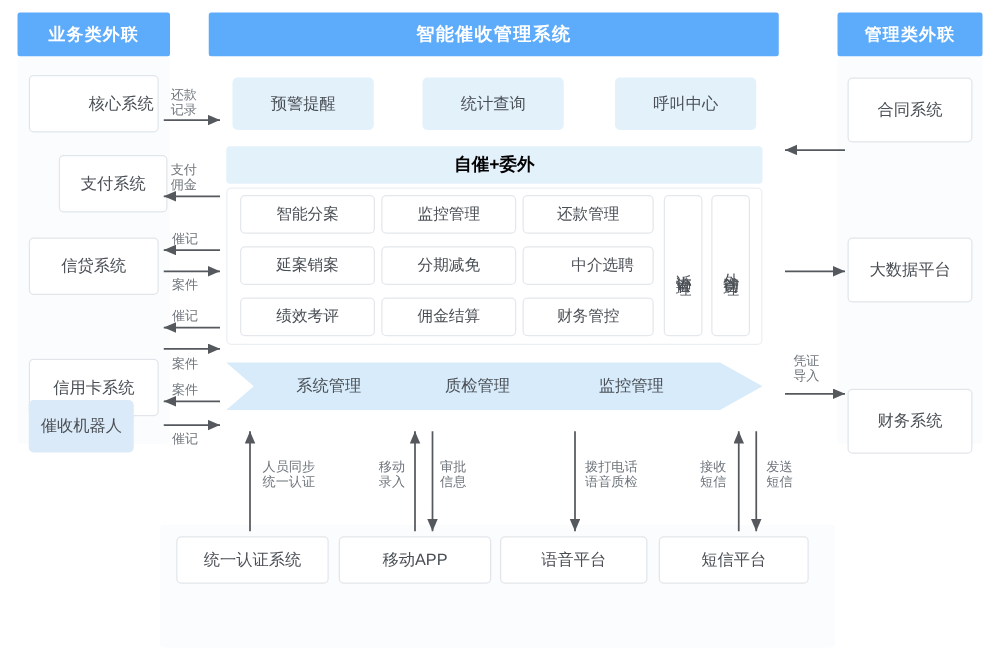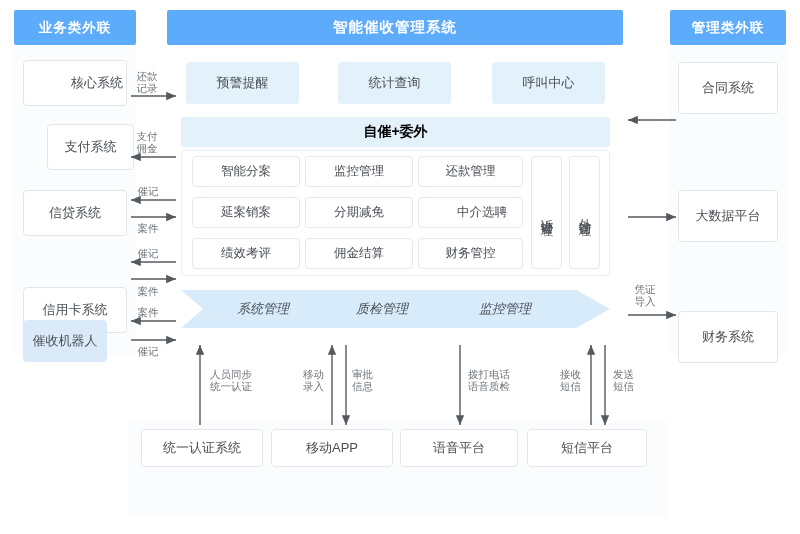--- a/index.html
+++ b/index.html
@@ -129,21 +129,21 @@
   <div class="mod" style="left:305px;top:197px;width:108px;height:31px;">分期减免</div>
   <div class="mod" style="left:418px;top:197px;width:105px;height:31px;padding-left:23px;">中介选聘</div>
 
   <div class="mod" style="left:192px;top:238px;width:108px;height:31px;">绩效考评</div>
   <div class="mod" style="left:305px;top:238px;width:108px;height:31px;">佣金结算</div>
   <div class="mod" style="left:418px;top:238px;width:105px;height:31px;">财务管控</div>
 
   <div class="vmod" style="left:531px;top:156px;width:31px;height:113px;">诉讼管理</div>
   <div class="vmod" style="left:569px;top:156px;width:31px;height:113px;">外访管理</div>
 
-  <div class="chev" style="left:181px;top:286px;width:429px;height:46px;font-style:italic;">
+  <div class="chev" style="left:181px;top:286px;width:429px;height:46px;">
     <svg width="429" height="46" viewBox="0 0 429 46">
       <path d="M0,4 L395,4 L429,23 L395,42 L0,42 L22,23 Z" fill="#d7ebfa"></path>
     </svg>
     <span class="lbl" style="left:56px;">系统管理</span>
     <span class="lbl" style="left:175px;">质检管理</span>
     <span class="lbl" style="left:298px;">监控管理</span>
   </div>
 
   <div class="panel" style="left:670px;top:10px;width:116px;height:345px;"></div>
   <div class="hdr" style="left:670px;top:10px;width:116px;height:35px;">管理类外联</div>

